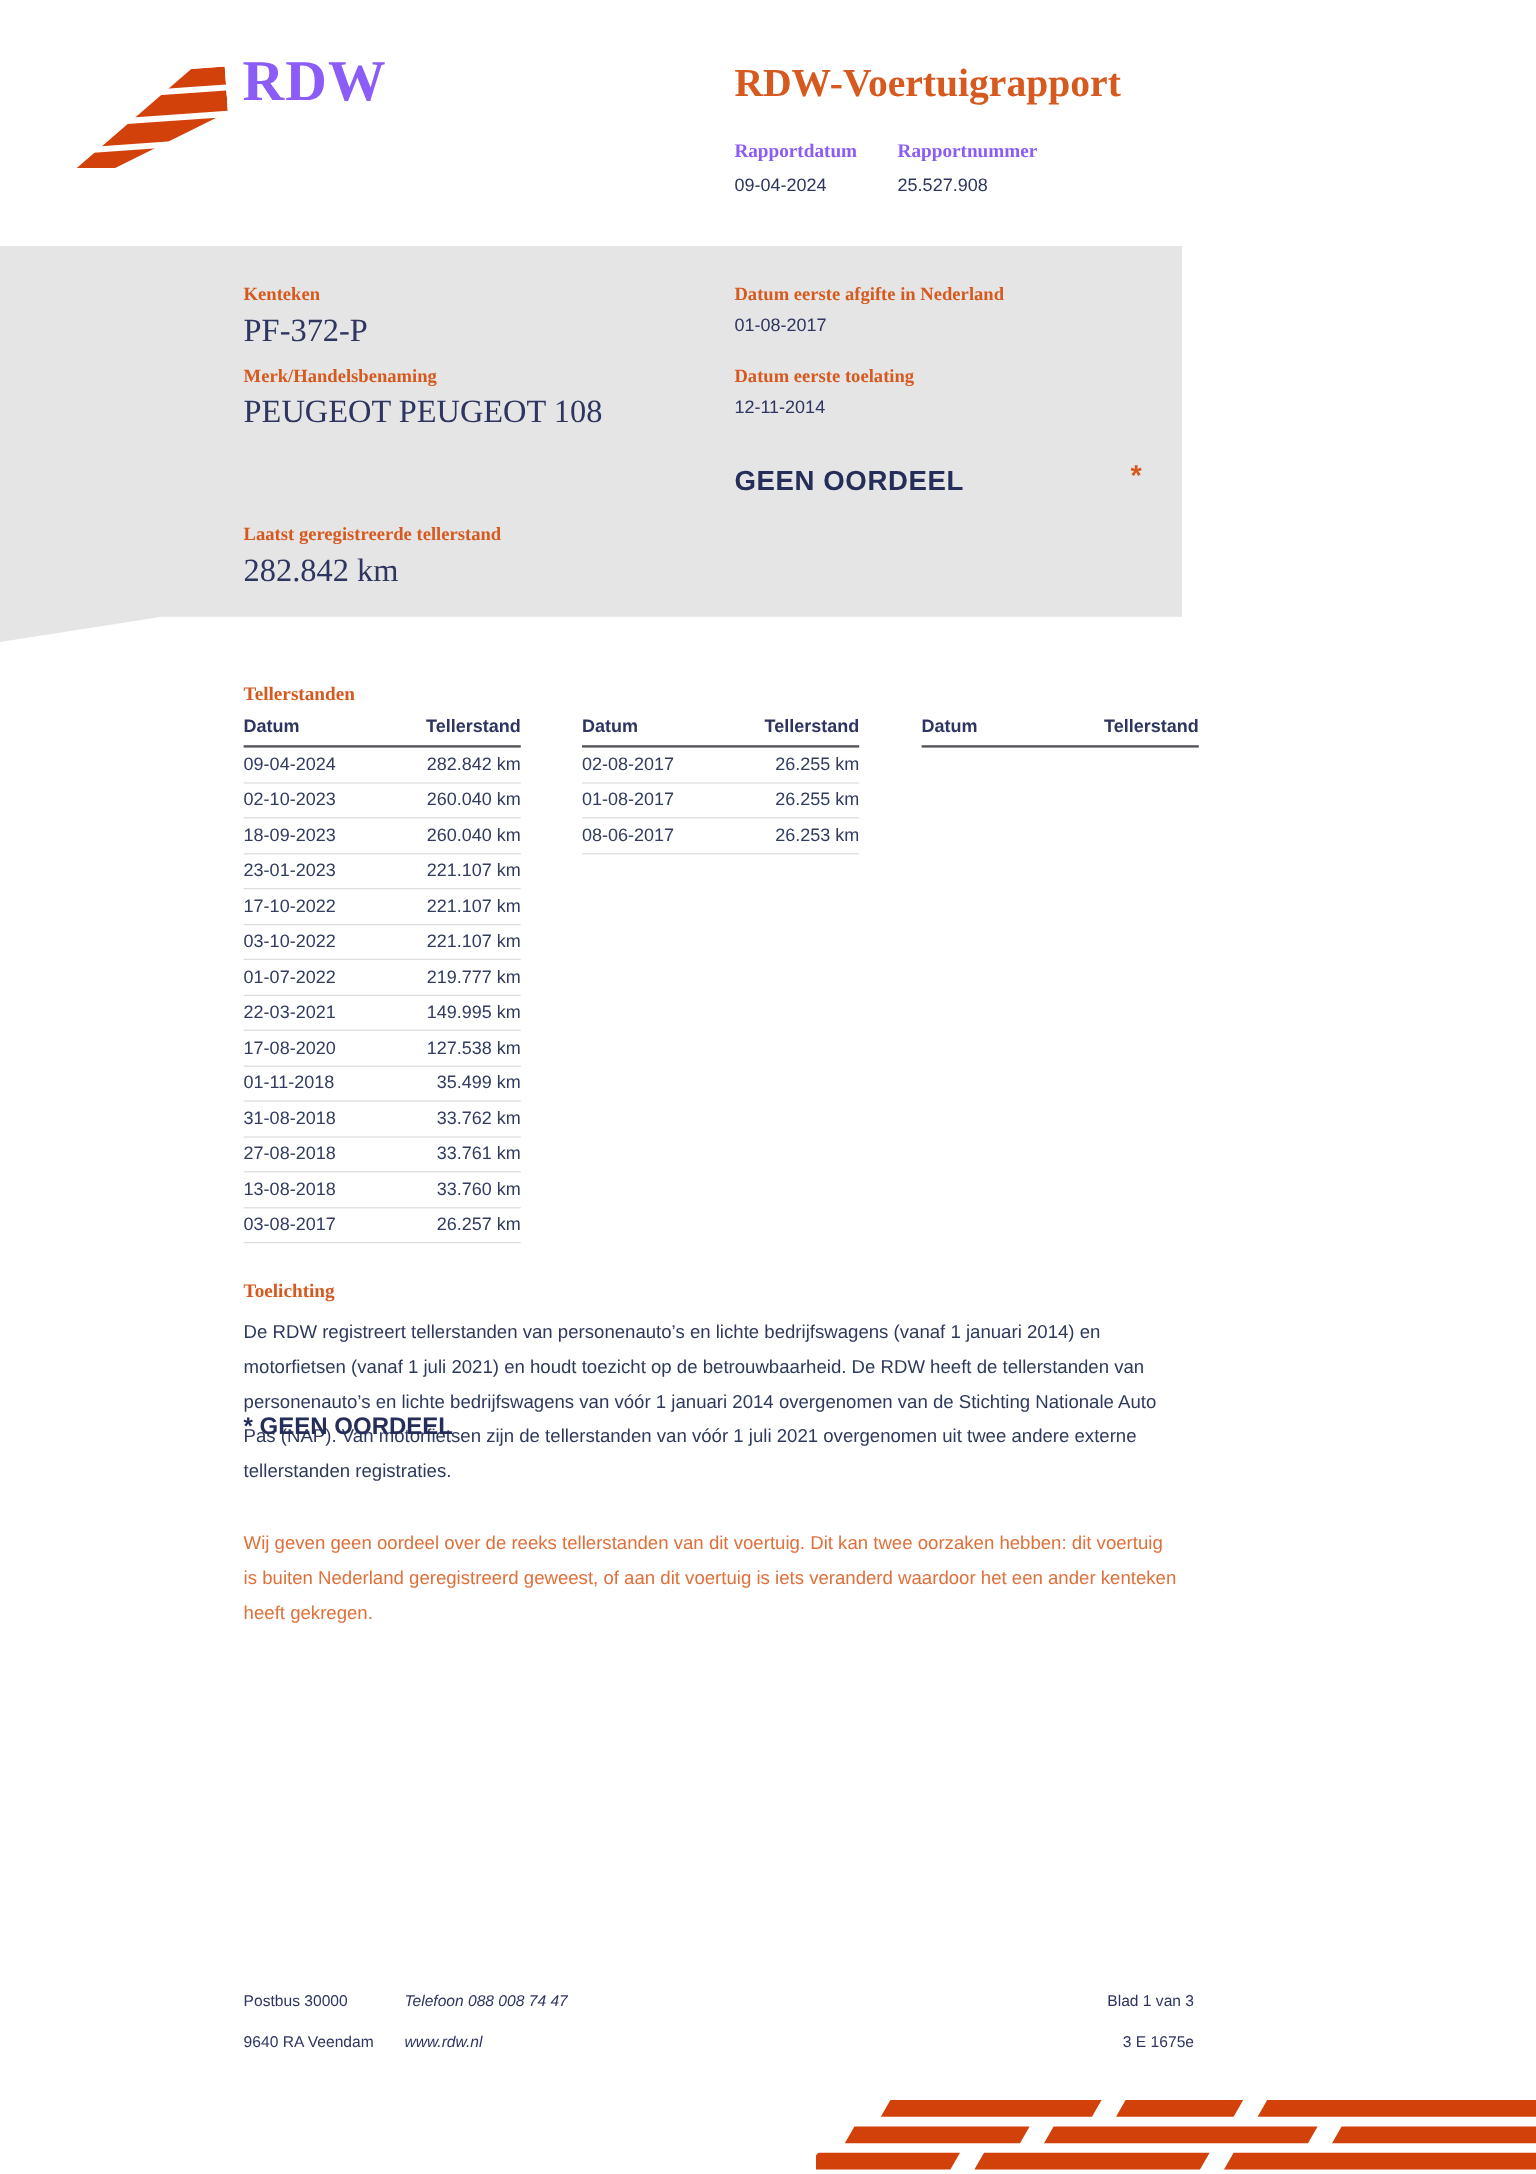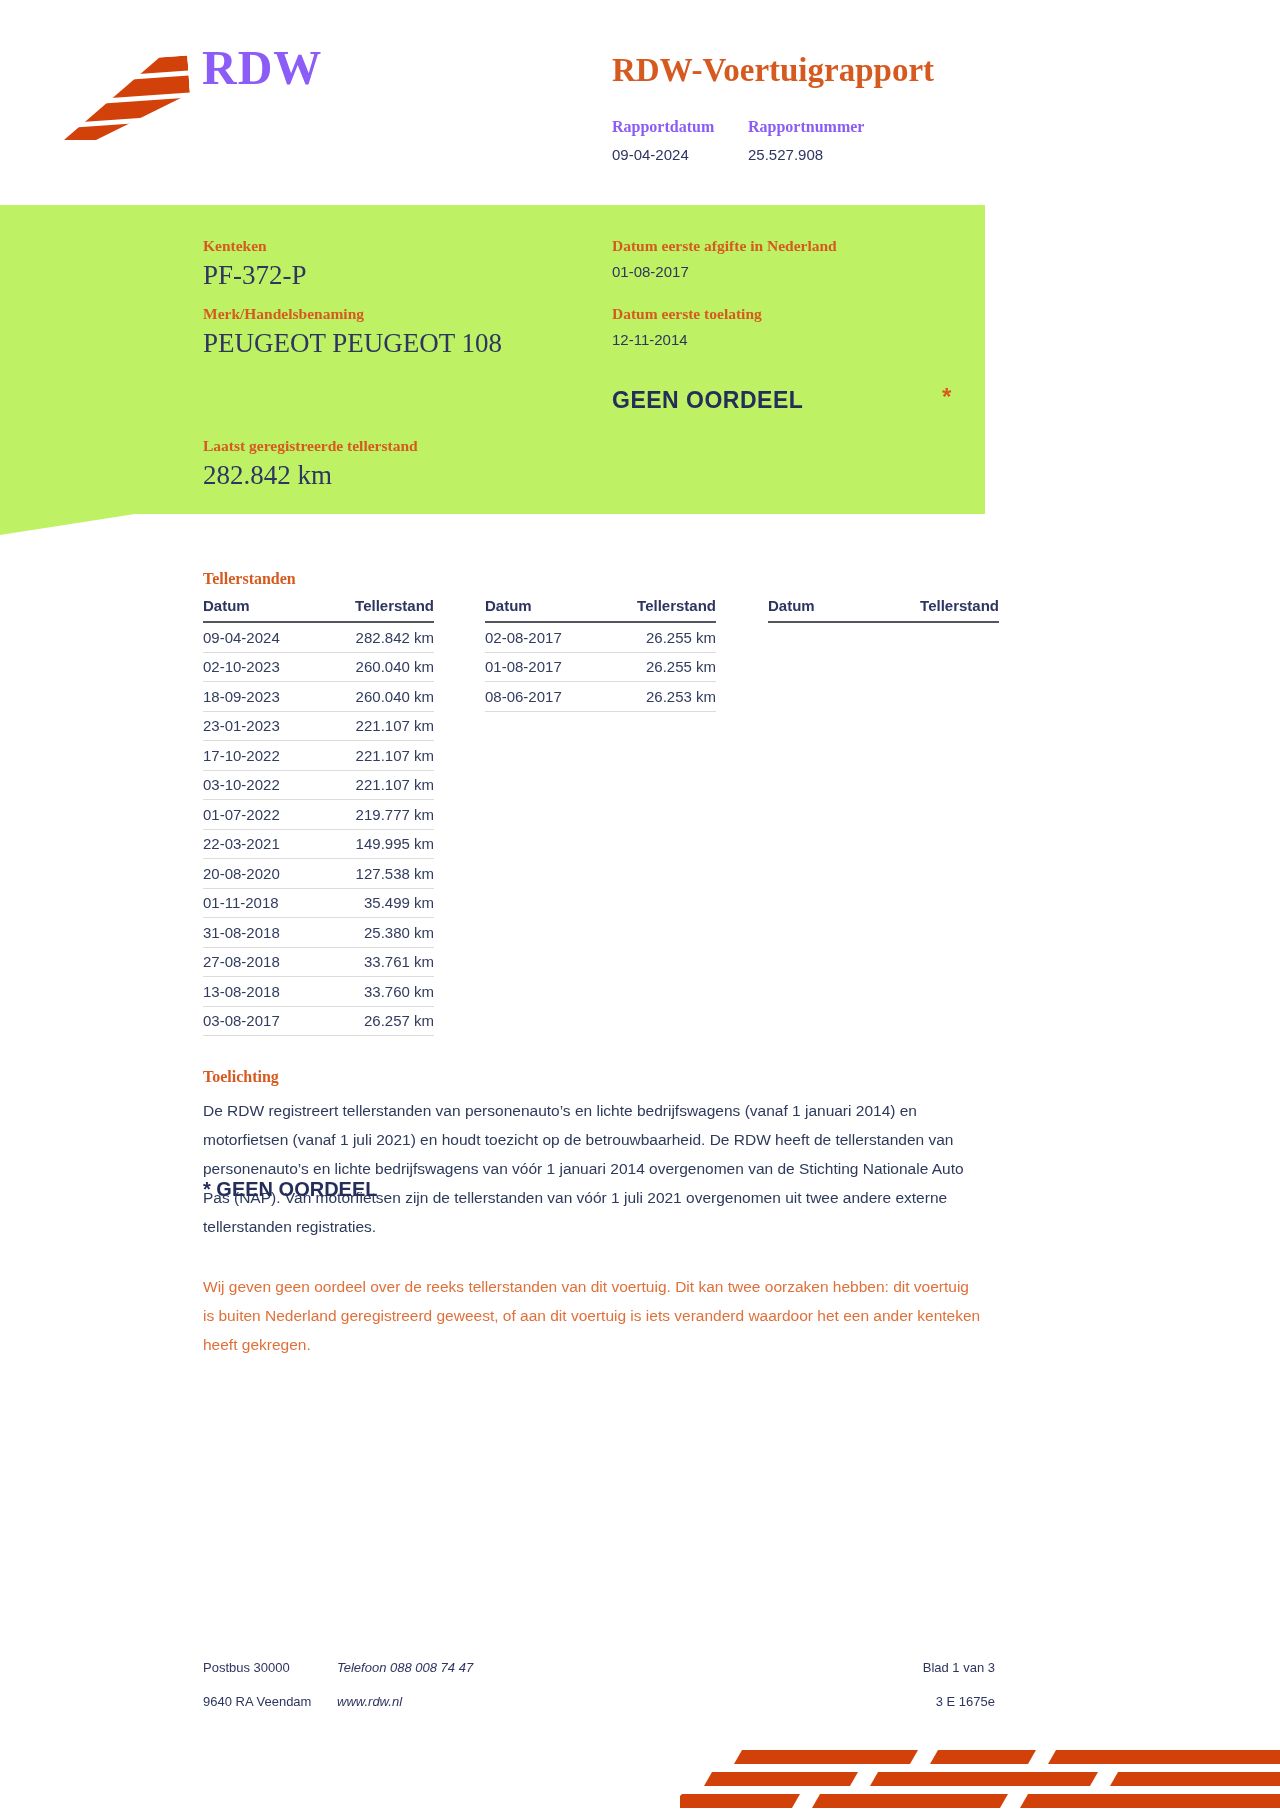--- a/index.html
+++ b/index.html
@@ -32,21 +32,21 @@
     font-family: "Liberation Serif", serif;
     font-weight: bold; font-size: 16px; color: #8b5cf6;
   }
   .meta-value { position: absolute; top: 146px; font-size: 15px; color: #2e3560; }
   .pos-col-a { left: 612px; }
   .pos-col-b { left: 748px; }
 
   
   .summary-panel {
     position: absolute; left: 0; top: 205px; width: 985px; height: 330px;
-    background: #bef264;
+    background: #e5e5e5;
     clip-path: polygon(0 0, 100% 0, 100% calc(100% - 21px), 135px calc(100% - 21px), 0 100%);
   }
   .field-label {
     position: absolute;
     font-family: "Liberation Serif", serif;
     font-weight: bold; font-size: 15.5px; color: #d65a1f;
   }
   .field-value-lg {
     position: absolute;
     font-family: "Liberation Serif", serif;
@@ -191,30 +191,30 @@
       </div>
       <div class="trow">
         <span>01-07-2022</span>
         <span>219.777 km</span>
       </div>
       <div class="trow">
         <span>22-03-2021</span>
         <span>149.995 km</span>
       </div>
       <div class="trow">
-        <span>20-08-2020</span>
+        <span>17-08-2020</span>
         <span>127.538 km</span>
       </div>
       <div class="trow">
         <span>01-11-2018</span>
         <span>35.499 km</span>
       </div>
       <div class="trow">
         <span>31-08-2018</span>
-        <span>25.380 km</span>
+        <span>33.762 km</span>
       </div>
       <div class="trow">
         <span>27-08-2018</span>
         <span>33.761 km</span>
       </div>
       <div class="trow">
         <span>13-08-2018</span>
         <span>33.760 km</span>
       </div>
       <div class="trow">

